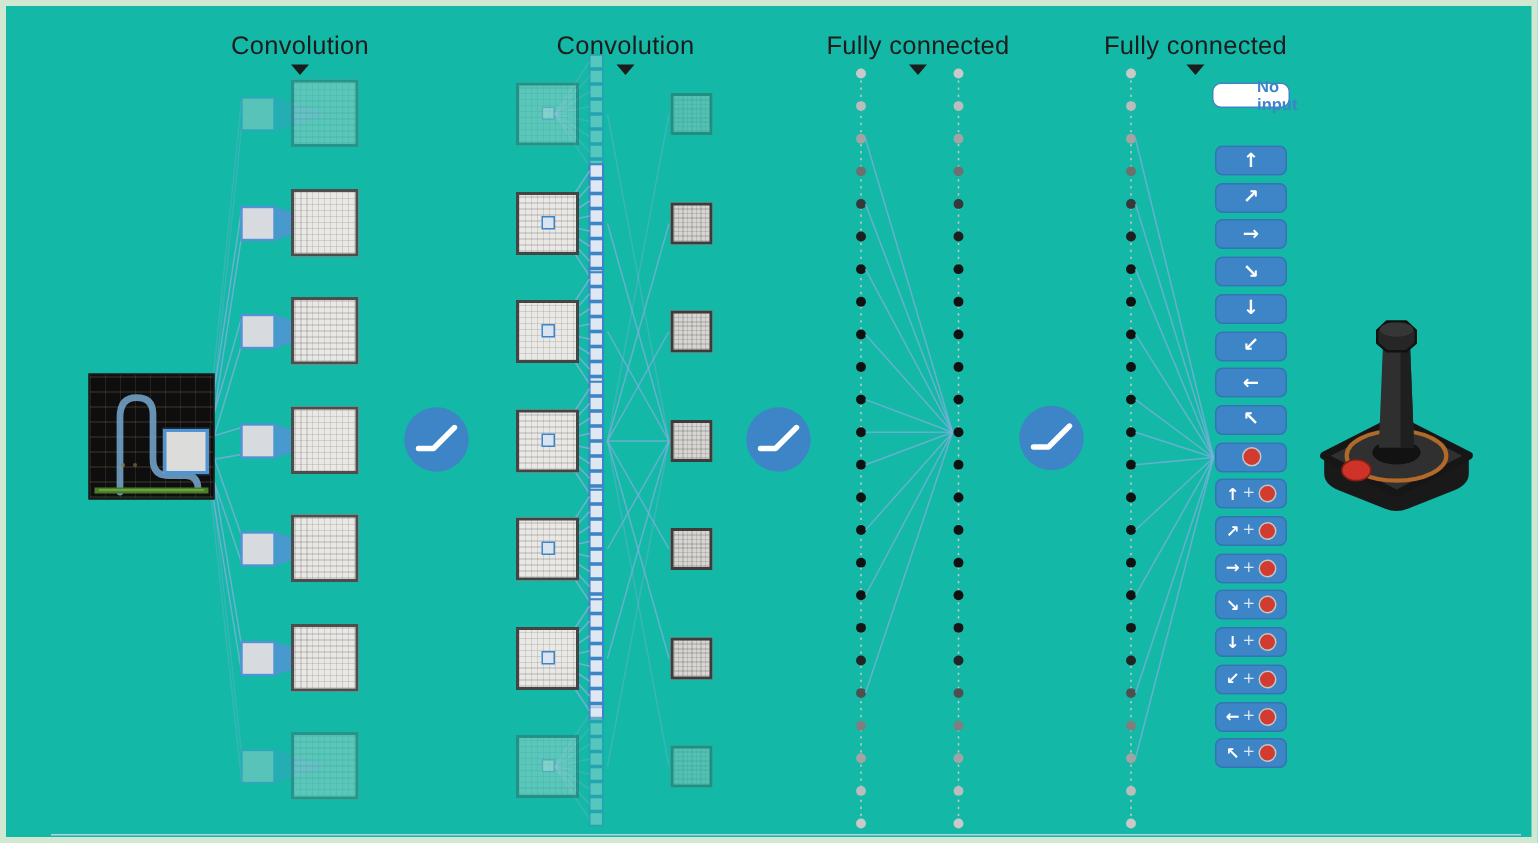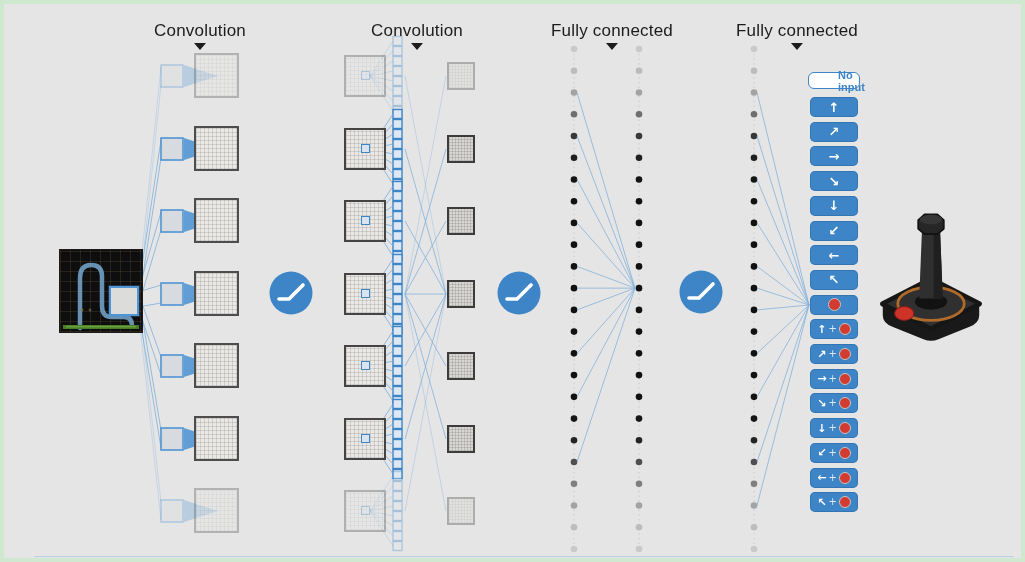--- a/index.html
+++ b/index.html
@@ -1,18 +1,18 @@
 <!DOCTYPE html>
 <html><head>
 <meta charset="utf-8">
 <style>
   html,body{margin:0;padding:0;background:#fff;}
   #canvas{
     position:relative;width:1025px;height:562px;box-sizing:border-box;
-    border:4px solid #cfe8cf;background:#e5e5e5;overflow:hidden;
+    border:4px solid #cfe8cf;background:#14b8a6;overflow:hidden;
     font-family:"Liberation Sans",sans-serif;
   }
   #wires{position:absolute;left:0;top:0;width:1025px;height:562px;}
   .layer-label{
     position:absolute;transform:translateX(-50%);text-align:center;
     font-size:17px;color:#1c1c1c;white-space:nowrap;letter-spacing:.2px;
   }
   .tri{display:block;width:0;height:0;margin:2px auto 0;
     border-left:6px solid transparent;border-right:6px solid transparent;
     border-top:7px solid #1c1c1c;}
@@ -352,21 +352,21 @@
       <path d="M20,78 L20,28 Q20,15 31,15 Q42,15 42,26 L42,56 Q42,67 52,67 L64,67 Q72,67 72,76" fill="none" stroke="#76a8d0" stroke-width="4.5" stroke-linecap="round" opacity="0.85"></path>
       <rect x="3" y="75" width="76" height="4" fill="#4a7d2a"></rect>
       <rect x="6" y="76" width="70" height="1.4" fill="#6aa33a"></rect>
       <circle cx="22" cy="60" r="1.4" fill="#8a7a40" opacity=".8"></circle>
       <circle cx="30" cy="60" r="1.4" fill="#7a6a38" opacity=".7"></circle>
     </svg>
     <div id="patch"></div>
   </div>
 
   <div id="outputs">
-      <div class="noinput" style="top: 68px; padding-left: 35px;">No input</div>
+      <div class="noinput" style="top: 51px; padding-left: 35px;">No input</div>
       <div class="abtn" style="top: 93px;">
         <span>↑</span>
       </div>
       <div class="abtn" style="top: 117.7px;">
         <span>↗</span>
       </div>
       <div class="abtn" style="top: 142.4px;">
         <span>→</span>
       </div>
       <div class="abtn" style="top: 167.1px;">

